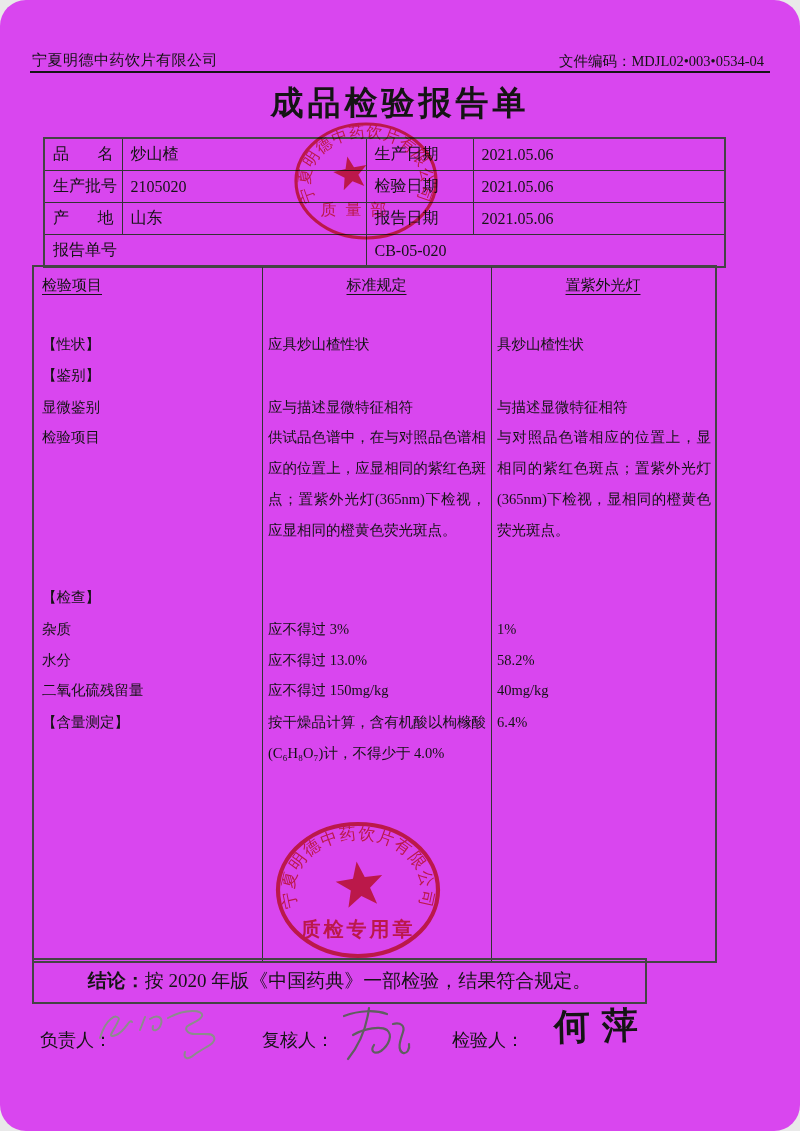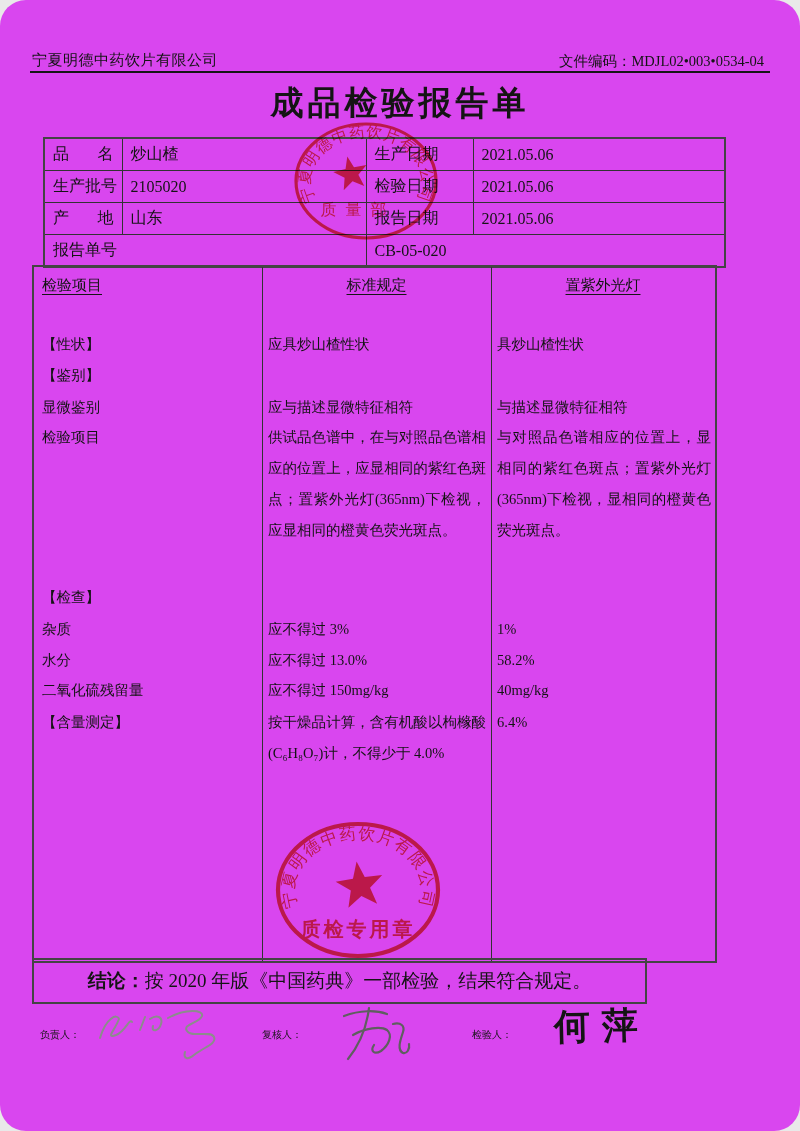--- a/index.html
+++ b/index.html
@@ -27,22 +27,22 @@
   .rh1{left:8px;} .rh2{left:228px;width:229px;text-align:center;} .rh3{left:457px;width:224px;text-align:center;}
   .it{position:absolute;line-height:31px;font-family:Liberation Serif, serif;}
   .c1{left:8px;width:212px;}
   .c2{left:234px;width:218px;}
   .c3{left:463px;width:214px;}
   .para{text-align:justify;}
   
   .conc{left:32px;top:958px;width:615px;height:46px;border:2px solid #444;display:flex;align-items:center;justify-content:center;font-size:19px;box-sizing:border-box;}
   .conc b{font-weight:bold;}
   
-  .siglabel{font-size:10px;top:1028px;}
-  .sl1{left:40px;} .sl2{left:262px;} .sl3{left:472px;}
+  .siglabel{font-size:18px;top:1028px;}
+  .sl1{left:40px;} .sl2{left:262px;} .sl3{left:452px;}
   .sig-svg{overflow:visible;}
   .inspector-name{left:554px;top:1002px;font-size:36px;font-weight:bold;letter-spacing:12px;transform:rotate(-1.5deg);}
   
   .stamp{mix-blend-mode:multiply;opacity:.9;}
   .stamp text{font-family:"Liberation Serif","DejaVu Serif",serif;}
 </style>
 </head>
 <body>
 
 <div class="page">

